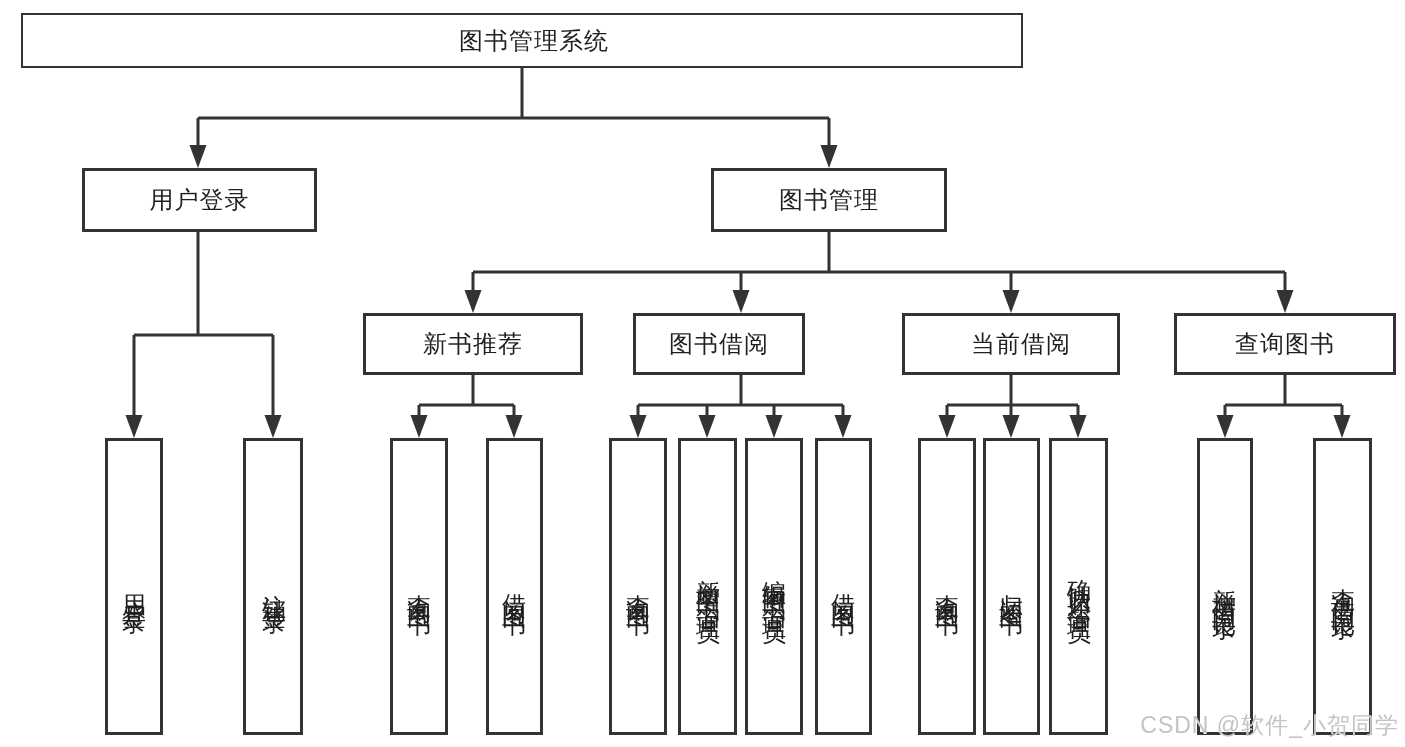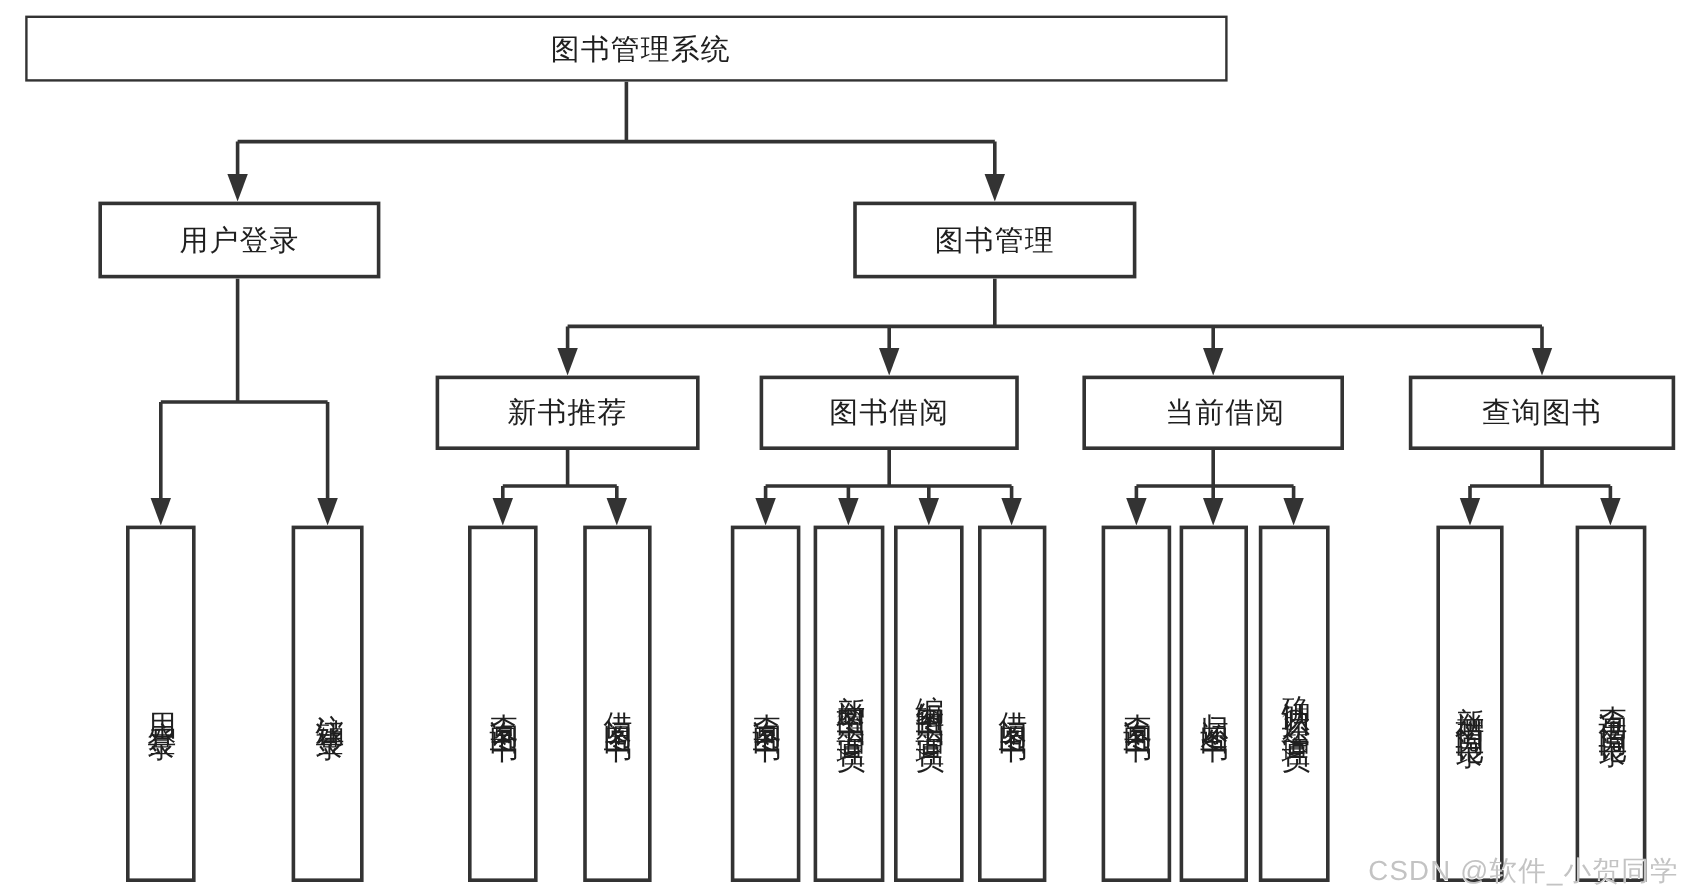--- a/index.html
+++ b/index.html
@@ -111,21 +111,21 @@
     <polygon points="1216.5,415 1233.5,415 1225,438"></polygon>
     <polygon points="1333.5,415 1350.5,415 1342,438"></polygon>
   </svg>
 
   <div class="node root" style="left:21px; top:13px; width:1002px; height:55px;">图书管理系统</div>
 
   <div class="node" style="left:82px; top:168px; width:235px; height:64px;">用户登录</div>
   <div class="node" style="left:711px; top:168px; width:236px; height:64px;">图书管理</div>
 
   <div class="node" style="left:363px; top:313px; width:220px; height:62px;">新书推荐</div>
-  <div class="node" style="left:633px; top:313px; width:216px; height:62px;">图书借阅</div>
+  <div class="node" style="left:633px; top:313px; width:172px; height:62px;">图书借阅</div>
   <div class="node" style="left:902px; top:313px; width:218px; height:62px;padding-left:20px;">当前借阅</div>
   <div class="node" style="left:1174px; top:313px; width:222px; height:62px;">查询图书</div>
 
   <div class="leaf" style="left:105px; width:58px;">用户登录</div>
   <div class="leaf" style="left:243px; width:60px;">注销登录</div>
 
   <div class="leaf" style="left:390px; width:58px;">查询图书</div>
   <div class="leaf" style="left:486px; width:57px;">借阅图书</div>
 
   <div class="leaf" style="left:609px; width:58px;">查询图书</div>

